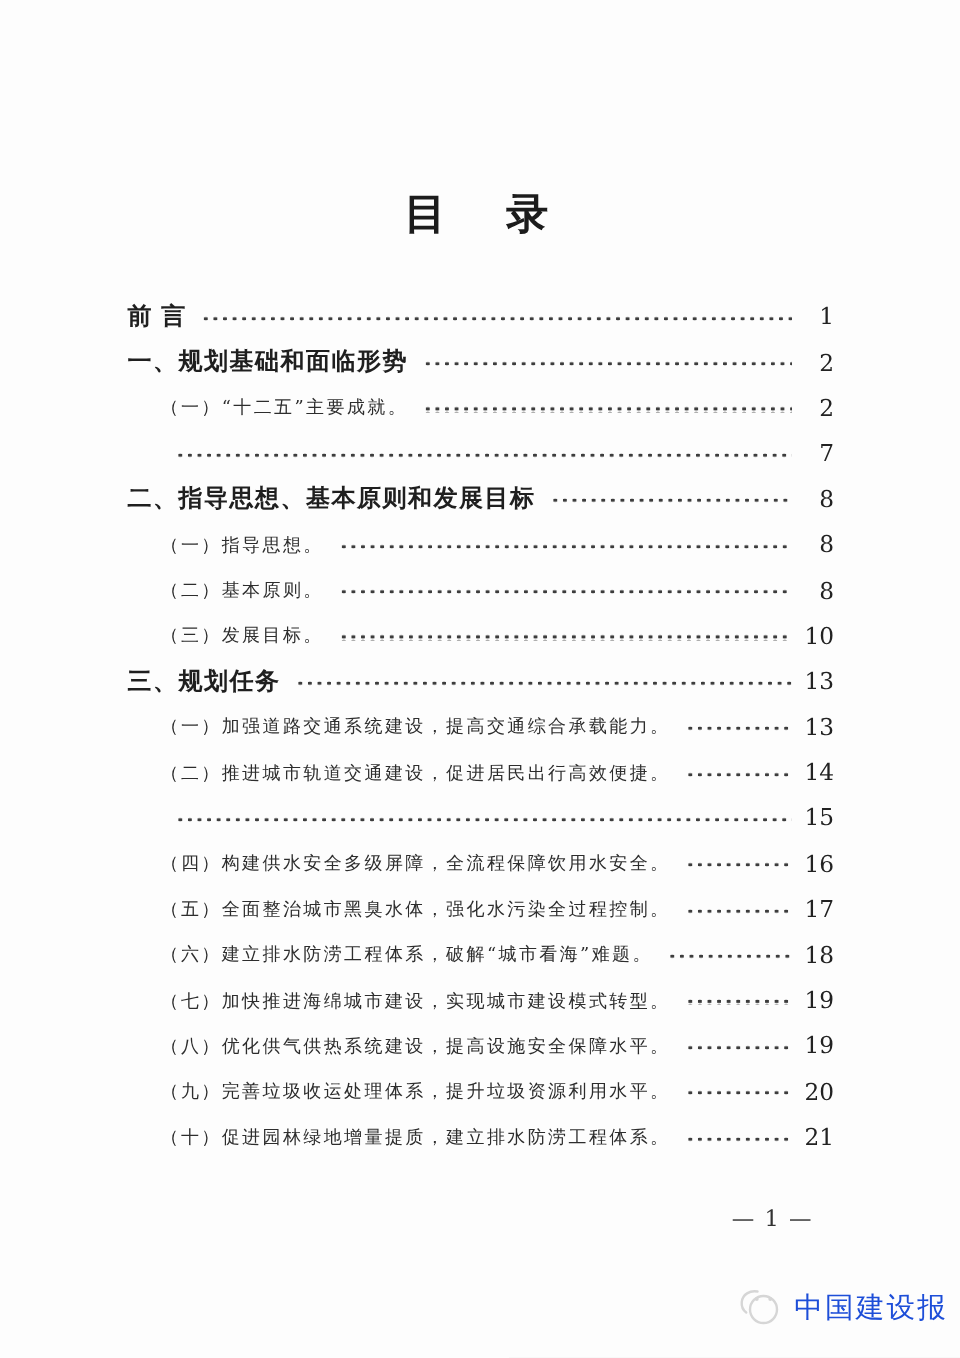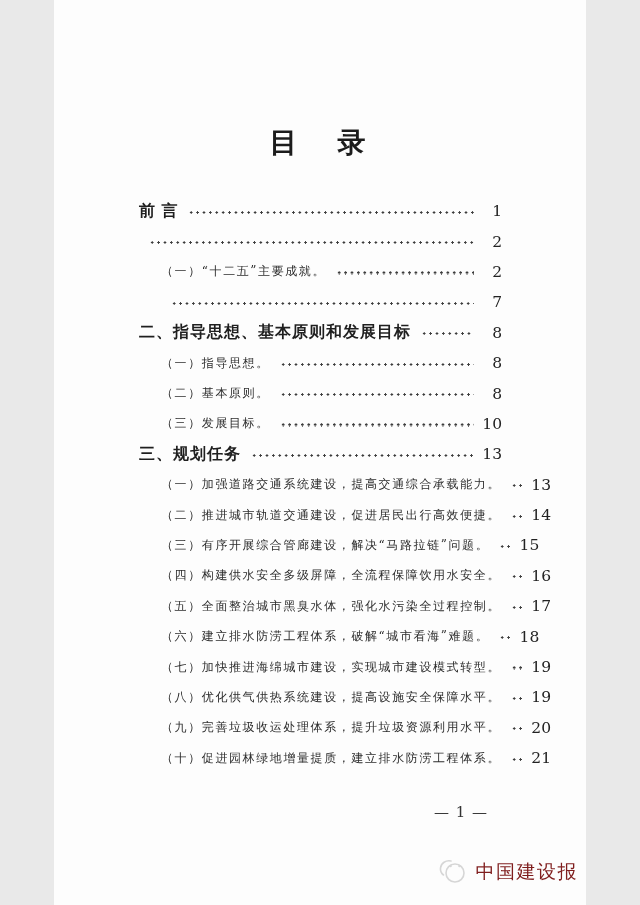--- a/index.html
+++ b/index.html
@@ -1,19 +1,19 @@
 <!DOCTYPE html>
 <html><head>
 <meta charset="utf-8">
 <style>
   html, body { margin: 0; padding: 0; }
   body { background: #e9e9e9; }
   .page {
     position: relative;
-    width: 532px;
+    width: 640px;
     height: 905px;
     margin: 0 auto;
     background: #fdfdfd;
     overflow: hidden;
     font-family: "Liberation Serif", serif;
   }
   .content {
     position: absolute;
     left: 85px;
     right: 84px;
@@ -80,41 +80,42 @@
     letter-spacing: 1px;
     white-space: pre;
   }
   .watermark {
     position: absolute;
     top: 857px;
     right: 8px;
     display: flex;
     align-items: center;
     gap: 5px;
-    color: #7f1d1d;
+    color: #1d4ed8;
     font-family: "Liberation Sans", sans-serif;
     font-size: 19px;
     letter-spacing: 1.5px;
     user-select: none;
   }
   .wm-icon { display: inline-block; line-height: 0; }
 </style>
 </head>
 <body>
 
 <div class="page">
   <div class="content">
     <h1 class="doc-title">目　录</h1>
     <div class="toc" id="toc-list">
         <div class="toc-row lvl1">
           <span class="toc-label">前 言</span>
           <span class="dots"></span>
           <span class="pg">1</span>
         </div>
         <div class="toc-row lvl1">
+          <span class="toc-label">一、规划基础和面临形势</span>
           <span class="dots"></span>
           <span class="pg">2</span>
         </div>
         <div class="toc-row lvl2">
           <span class="toc-label">（一）“十二五”主要成就。</span>
           <span class="dots"></span>
           <span class="pg">2</span>
         </div>
         <div class="toc-row lvl2">
           <span class="dots"></span>
@@ -149,21 +150,20 @@
           <span class="toc-label">（一）加强道路交通系统建设，提高交通综合承载能力。</span>
           <span class="dots"></span>
           <span class="pg">13</span>
         </div>
         <div class="toc-row lvl2">
           <span class="toc-label">（二）推进城市轨道交通建设，促进居民出行高效便捷。</span>
           <span class="dots"></span>
           <span class="pg">14</span>
         </div>
         <div class="toc-row lvl2">
-          <span class="toc-label">（三）有序开展综合管廊建设，解决“马路拉链”问题。</span>
           <span class="dots"></span>
           <span class="pg">15</span>
         </div>
         <div class="toc-row lvl2">
           <span class="toc-label">（四）构建供水安全多级屏障，全流程保障饮用水安全。</span>
           <span class="dots"></span>
           <span class="pg">16</span>
         </div>
         <div class="toc-row lvl2">
           <span class="toc-label">（五）全面整治城市黑臭水体，强化水污染全过程控制。</span>

